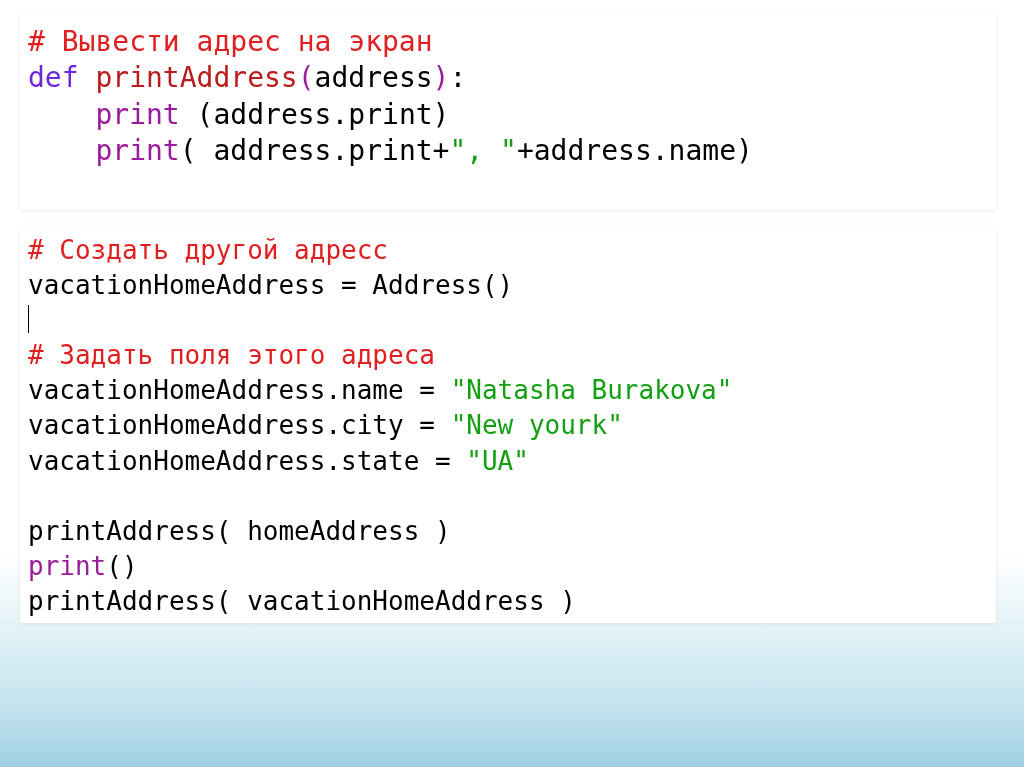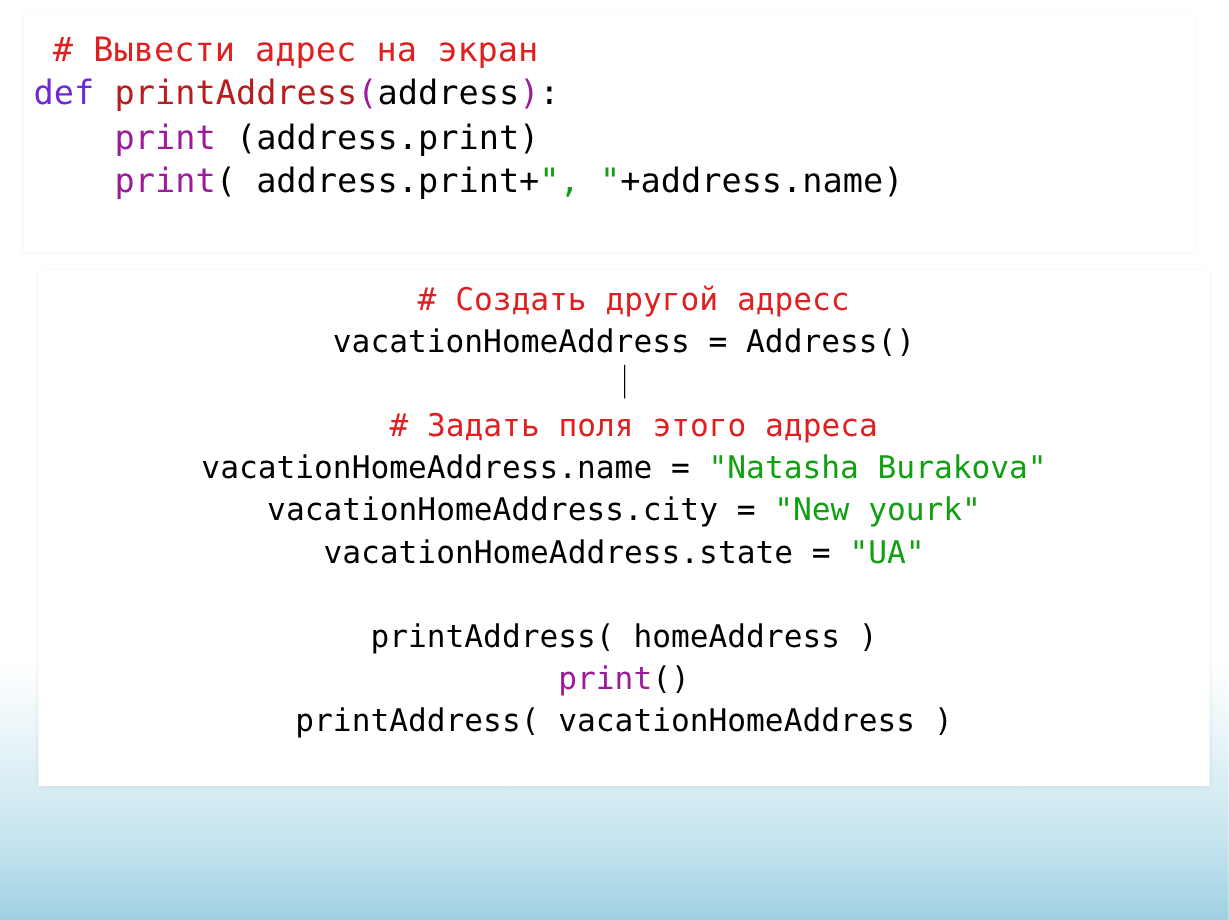--- a/index.html
+++ b/index.html
@@ -26,29 +26,28 @@
   }
   .card1 {
     left: 20px;
     top: 10px;
     width: 960px;
     padding: 14px 8px 40px 8px;
     font-size: 28px;
     line-height: 1.3;
   }
   .card2 {
-    left: 32px;
+    left: 20px;
     top: 225px;
     width: 960px;
-    padding: 8px 8px 36px 8px;
+    padding: 8px 8px 4px 8px;
     font-size: 26px;
     line-height: 1.35;
-    text-align: center;
   }
-  .cm   { color: #e02020; margin-left: 16px; } 
+  .cm   { color: #e02020; } 
   .kw   { color: #6d28d9; } 
   .fn   { color: #b91c1c; } 
   .tx   { color: #000000; }    
   .prn  { color: #9b1c9b; }    
   .str  { color: #12a012; }    
   .cursor {
     display: inline-block;
     width: 1px;
     height: 1.1em;
     background: #000;

